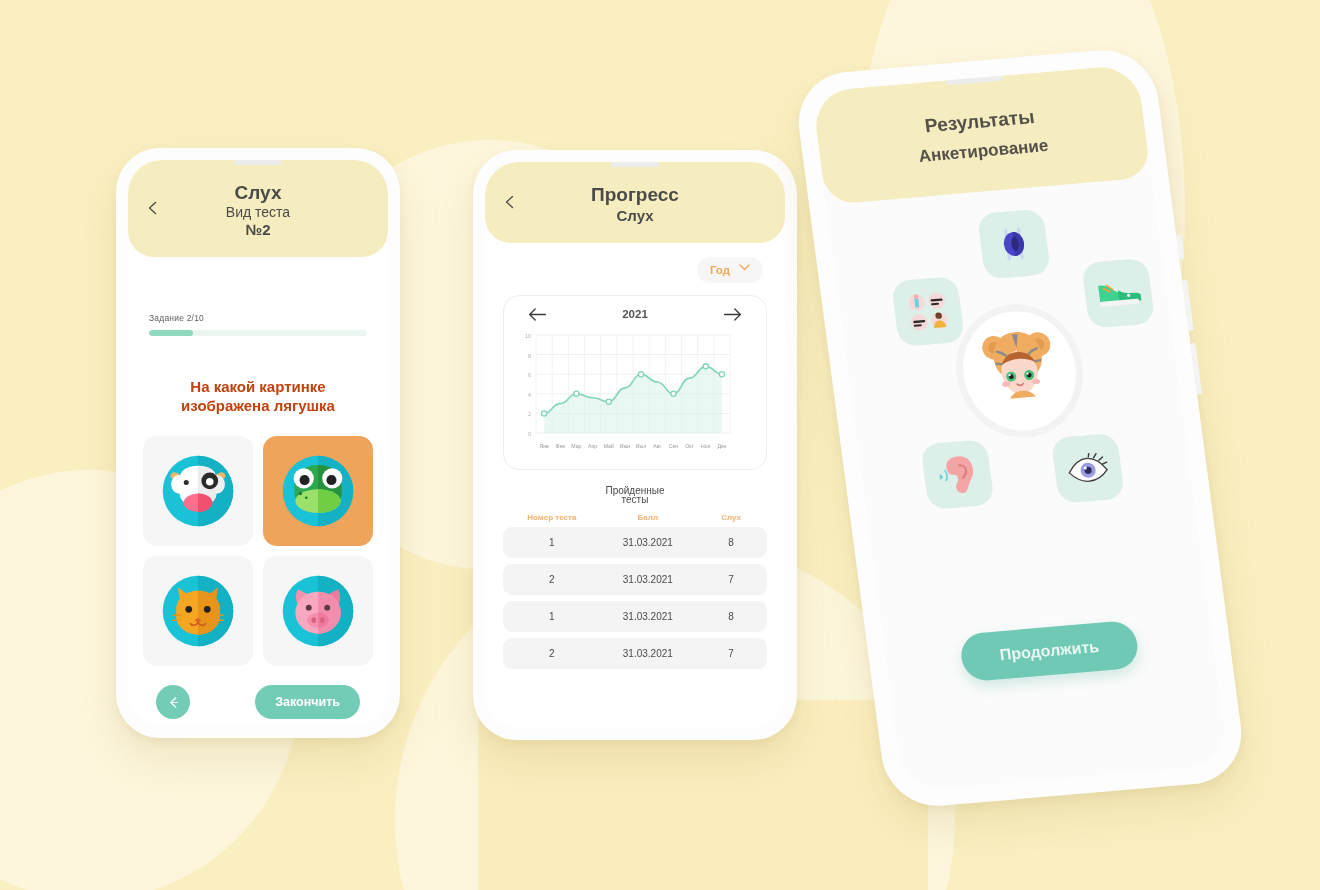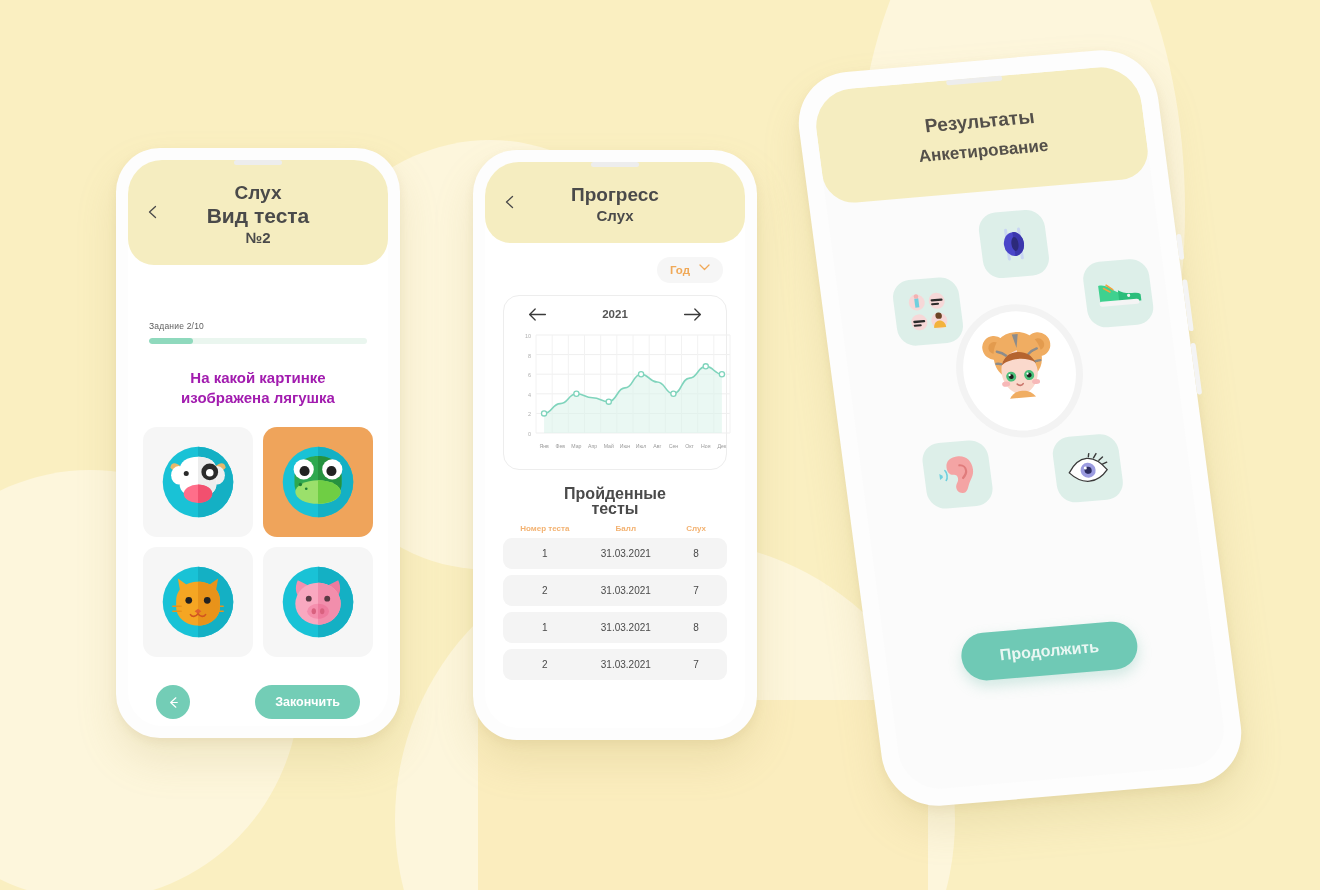--- a/index.html
+++ b/index.html
@@ -50,32 +50,32 @@
   .chev-back {
     position: absolute; left: 18px; top: 50%; transform: translateY(-50%);
     width: 14px; height: 14px; cursor: pointer;
   }
   .chev-back svg { display: block; }
 
   
   #phone1 { left: 116px; top: 148px; width: 284px; height: 590px; }
   #phone1 .hdr { padding: 22px 0 18px; }
   #phone1 .t1 { font-size: 19px; font-weight: bold; line-height: 1.18; }
-  #phone1 .t2 { font-size: 21px; font-weight: bold; line-height: 1.18; }
+  #phone1 .t2 { font-size: 14px; font-weight: normal; line-height: 1.18; }
   #phone1 .t3 { font-size: 15px; font-weight: bold; line-height: 1.18; }
 
   .task-wrap { padding: 14px 21px 0; margin-top: 42px; }
   .task-label { font-size: 8.5px; color: #5E5E5E; letter-spacing: .2px; }
   .pbar { margin-top: 7px; height: 6px; border-radius: 4px; background: #EAF6EF; overflow: hidden; }
   .pbar-fill { height: 100%; border-radius: 4px; background: #8FD9BD; }
 
   .question {
-    margin: 24px 22px 0;
+    margin: 41px 22px 0;
     text-align: center;
-    font-size: 15px; font-weight: bold; color: #a21caf; line-height: 1.32;
+    font-size: 15px; font-weight: bold; color: #c2410c; line-height: 1.32;
   }
 
   .grid {
     margin: 20px auto 0; width: 230px;
     display: grid; grid-template-columns: 1fr 1fr; gap: 10px;
   }
   .card {
     width: 110px; height: 110px; border-radius: 14px;
     background: #F6F6F6;
     display: flex; align-items: center; justify-content: center;
@@ -95,21 +95,21 @@
     display: flex; align-items: center; justify-content: center;
     cursor: pointer;
   }
   .pill-btn {
     background: #73CDB6; color: #fff; border: none;
     font-family: inherit; font-size: 12.5px; font-weight: bold;
     padding: 10px 20px; border-radius: 20px; cursor: pointer;
   }
 
   
-  #phone2 { left: 473px; top: 150px; width: 284px; height: 590px; }
+  #phone2 { left: 473px; top: 150px; width: 324px; height: 590px; }
   #phone2 .hdr { padding: 22px 0 18px; }
   #phone2 .t1 { font-size: 19px; font-weight: bold; line-height: 1.2; }
   #phone2 .t2 { font-size: 15px; font-weight: bold; line-height: 1.2; }
 
   .sel-row { display: flex; justify-content: flex-end; padding: 14px 22px 0; }
   .dropdown {
     background: #F6F6F6; border-radius: 16px;
     padding: 7px 13px; display: flex; align-items: flex-start; gap: 9px;
     color: #F0A958; font-size: 11.5px; font-weight: bold; cursor: pointer;
   }
@@ -124,21 +124,21 @@
     display: flex; align-items: center; justify-content: space-between;
     padding: 0 14px 6px;
   }
   .chart-nav .yr { font-size: 11.5px; color: #555; font-weight: 600; }
   .arr { cursor: pointer; display: block; }
   .chart-plot { position: relative; height: 128px; }
   .chart-plot svg { display: block; }
 
   .tbl-title {
     margin-top: 16px; text-align: center;
-    font-size: 16px; font-weight: bold; color: #4A4A4A; line-height: .95;
+    font-size: 10px; font-weight: normal; color: #4A4A4A; line-height: .95;
   }
   .tbl { margin: 8px 18px 0; }
   .tbl-head {
     display: grid; grid-template-columns: 1.05fr 1.2fr .75fr;
     font-size: 8px; font-weight: bold; color: #F3B271; text-align: center;
     padding: 0 4px 5px;
   }
   .tbl-row {
     display: grid; grid-template-columns: 1.05fr 1.2fr .75fr;
     background: #F4F4F4; border-radius: 9px;

